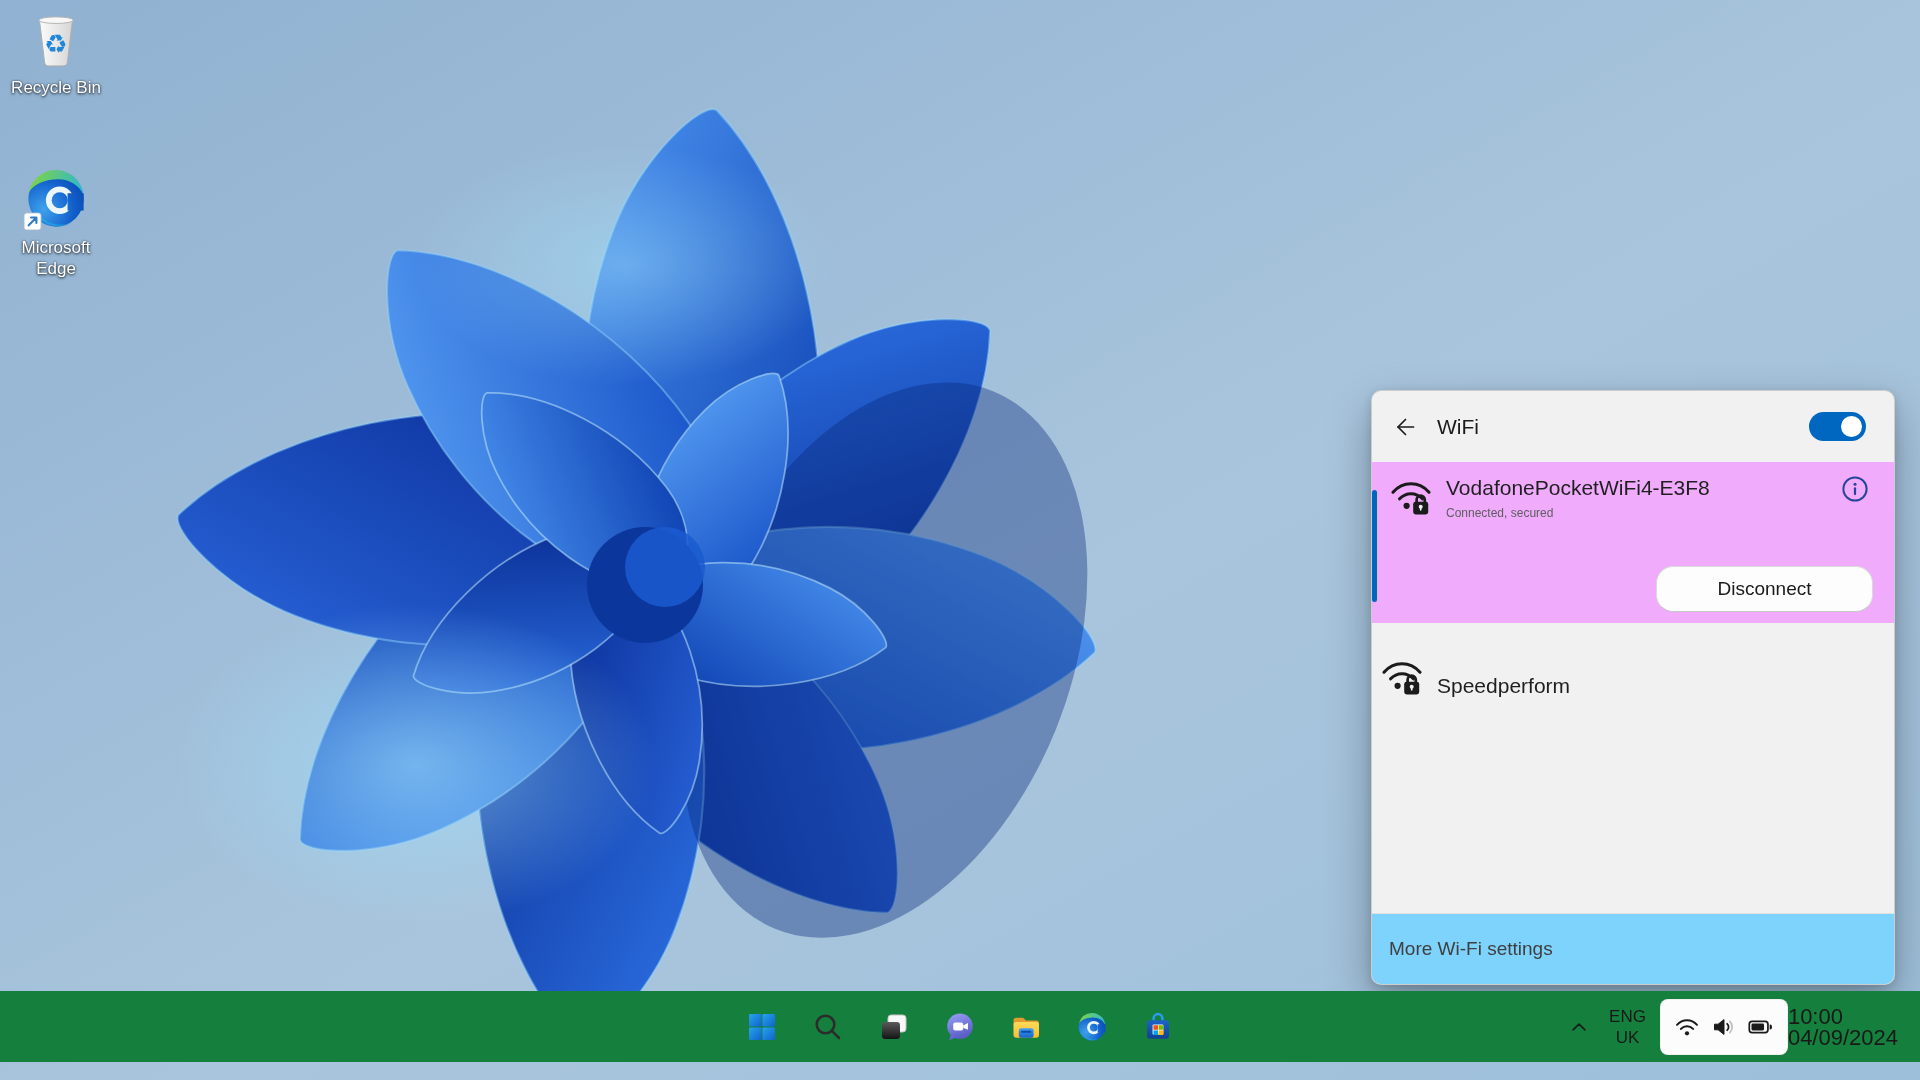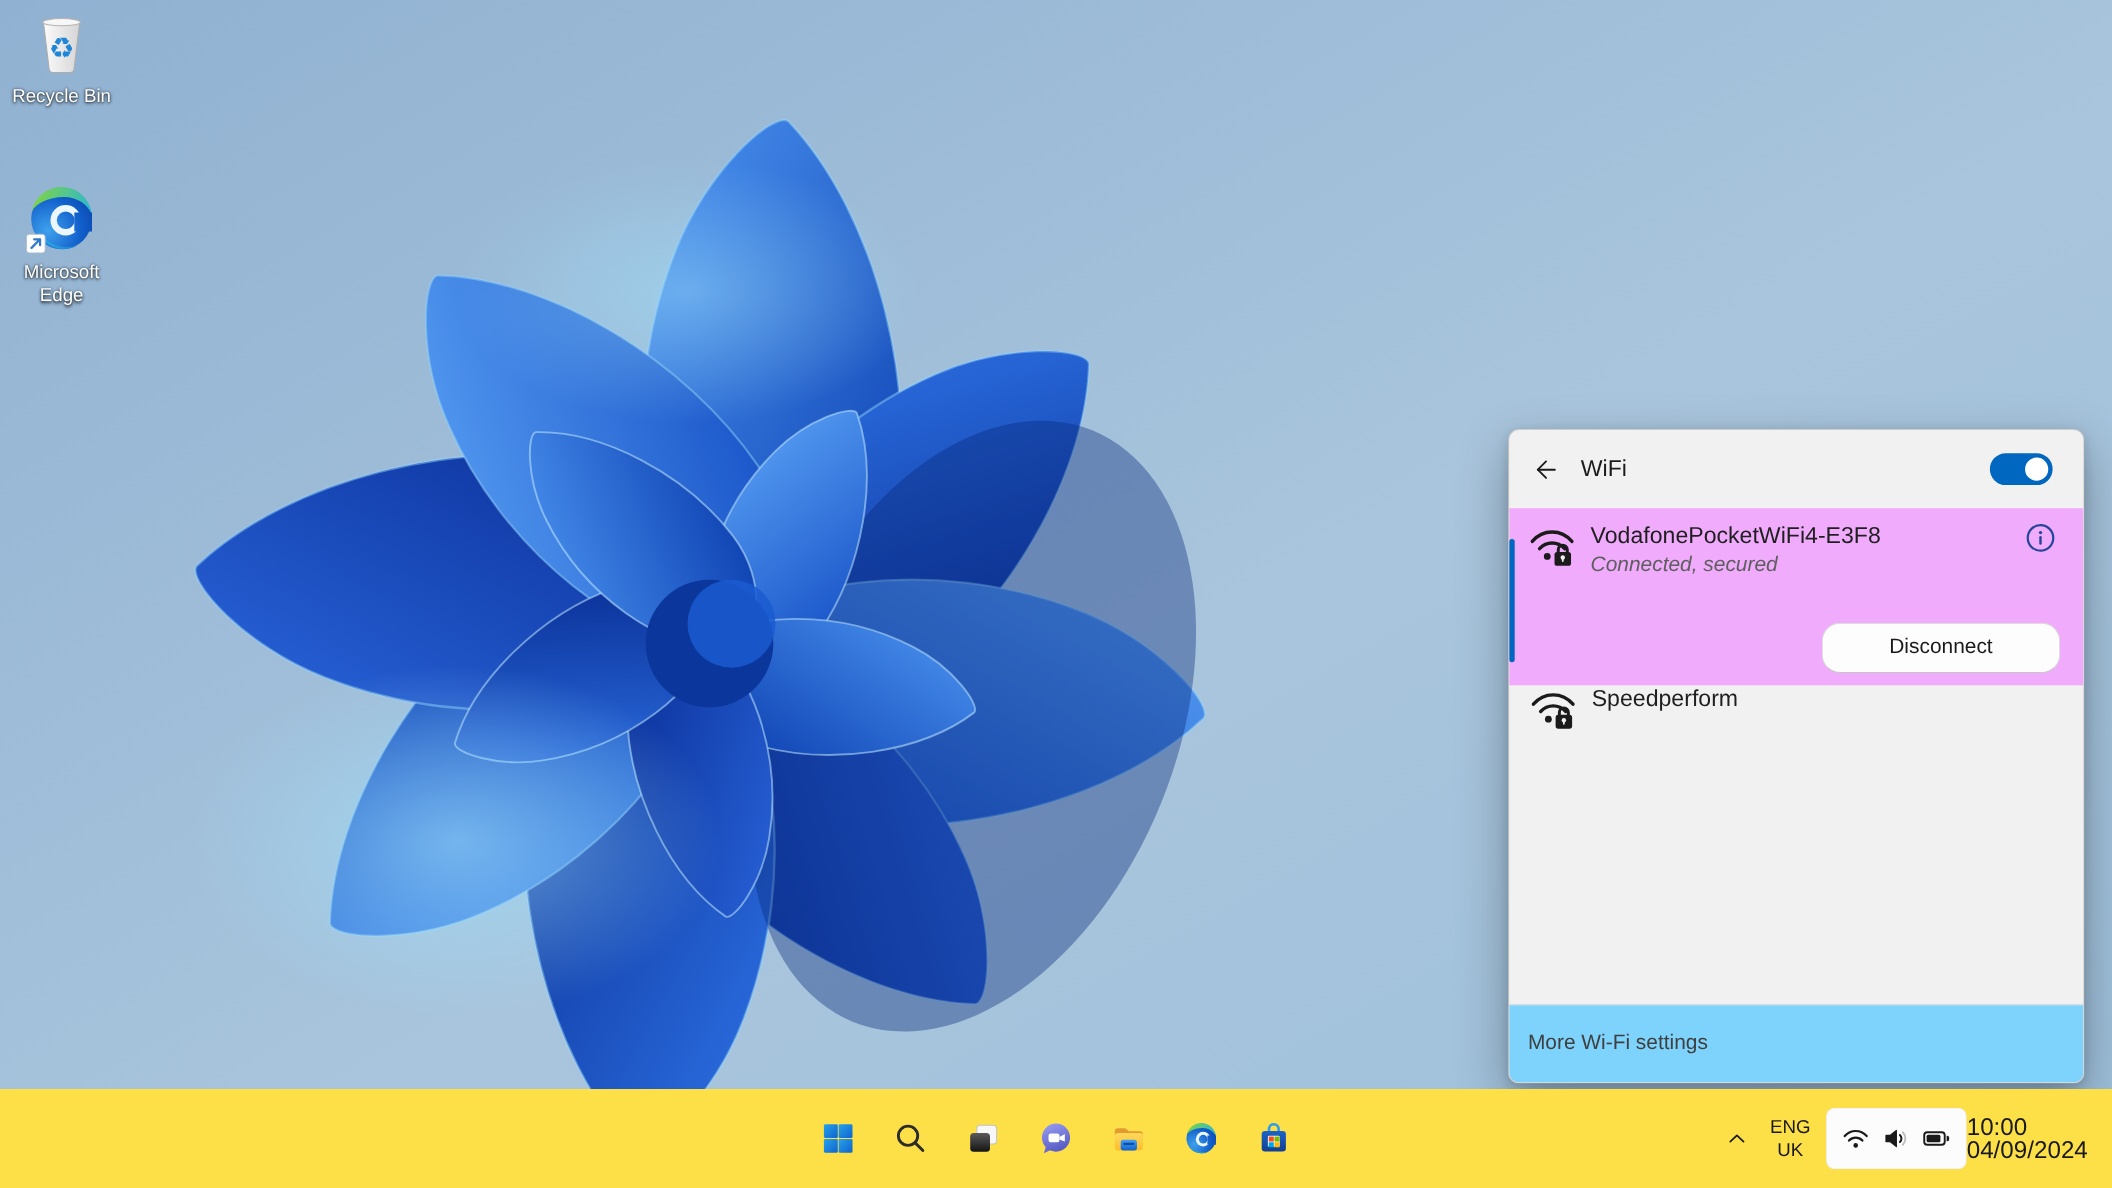--- a/index.html
+++ b/index.html
@@ -32,39 +32,39 @@
   .panel-title { font-size:21px; margin-left:18px; color:#1b1b1b; }
   .toggle { margin-left:auto; width:57px; height:29px; border-radius:15px; background:#0067c0; position:relative; cursor:pointer; }
   .toggle .knob { position:absolute; top:4px; right:4px; width:21px; height:21px; border-radius:50%; background:#fff; }
 
   .network-item { position:relative; cursor:pointer; }
   .network-item.selected { background:#f0abfc; height:161px; }
   .accent-bar { position:absolute; left:0; top:28px; width:5px; height:112px; border-radius:3px; background:#0067c0; }
   .ni-row { display:flex; gap:13px; padding:13px 60px 0 17px; }
   .ni-icon { width:44px; height:44px; flex:0 0 auto; }
   .ni-name { font-size:21px; line-height:26px; color:#1f1f1f; }
-  .ni-status { font-size:19px; line-height:25px; color:#5e5e5e;font-style:italic; }
+  .ni-status { font-size:12px; line-height:25px; color:#5e5e5e; }
   .info-btn { position:absolute; top:12px; right:24px; width:30px; height:30px; cursor:pointer; }
   .ni-actions { display:flex; justify-content:flex-end; padding-right:21px; margin-top:40px; }
   .disconnect-btn {
     display:flex; align-items:center; justify-content:center;
     width:217px; height:46px; border-radius:17px; background:#fdfdfd;
     border:1px solid #d9d9d9; border-bottom-color:#c6c6c6;
     font-size:19px; color:#1a1a1a; cursor:pointer;
   }
-  .network-item.plain { height:76px; display:flex; align-items:flex-start; gap:13px; padding-left:18px; }
+  .network-item.plain { height:76px; display:flex; align-items:flex-end; gap:13px; padding-left:8px; }
 
   .panel-footer {
     position:absolute; left:0; right:0; bottom:0; height:71px;
     border-top:1px solid #e0e0e0; display:flex; align-items:center;
     padding-left:17px; font-size:19px; color:#3f3f3f; cursor:pointer; background:#7dd3fc;
   }
 
   
-  .taskbar { position:absolute; left:0; right:0; bottom:0; height:90px; background:#fde047; }
+  .taskbar { position:absolute; left:0; right:0; bottom:18px; height:71px; background:#15803d; }
   .tb-center {
     position:absolute; left:50%; top:50%; transform:translate(-50%,-50%);
     display:flex; gap:32px; align-items:center;
   }
   .tb-btn { width:34px; height:34px; display:flex; align-items:center; justify-content:center; cursor:pointer; }
   .tb-btn svg { width:32px; height:32px; }
   .tb-tray { position:absolute; right:22px; top:0; height:100%; display:flex; align-items:center; }
   .chevron-btn { width:28px; height:34px; display:flex; align-items:center; justify-content:center; cursor:pointer; }
   .lang-block { margin-left:16px; text-align:center; font-size:17px; line-height:21px; color:#191919; cursor:pointer; }
   .quick-group {

